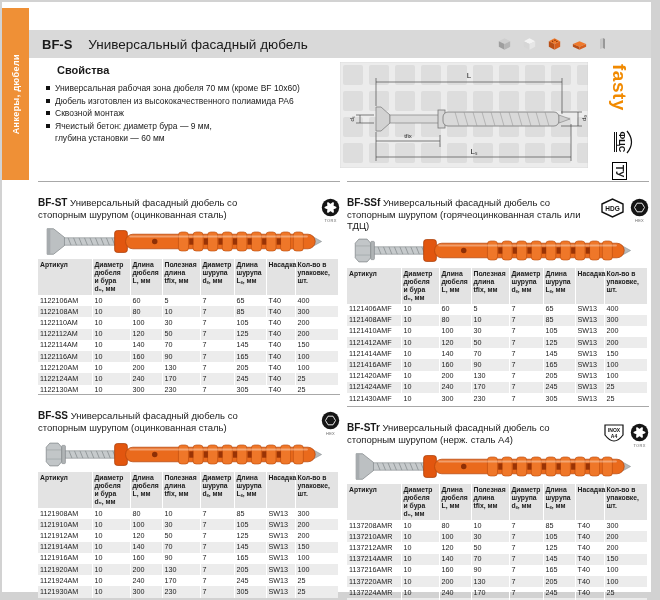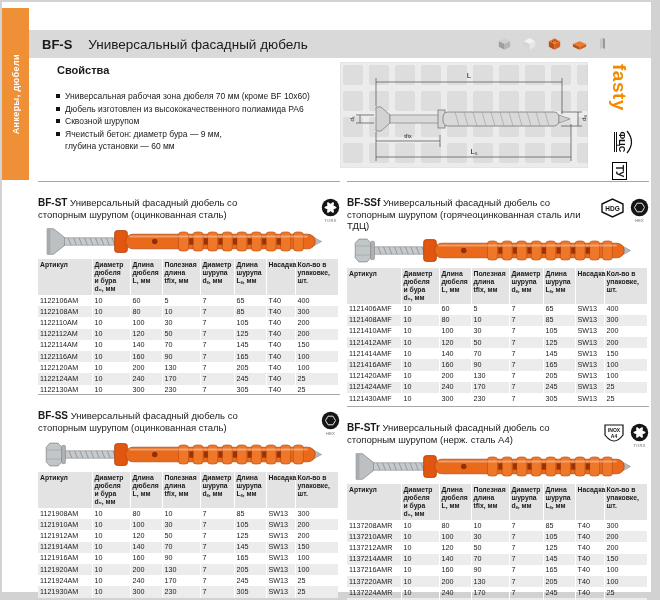--- a/index.html
+++ b/index.html
@@ -19,21 +19,21 @@
   
   .hbar{position:absolute;left:29px;top:30px;width:622px;height:28px;background:#d9d9d9;
         display:flex;align-items:center;box-sizing:border-box;padding-left:13px}
   .hbar .code{font-weight:bold;font-size:13px}
   .hbar .ttl{font-size:13.5px;margin-left:16px}
   .mats{position:absolute;right:52px;top:30px;height:28px;display:flex;gap:8px;align-items:center}
 
   
   .props{position:absolute;left:42px;top:64px;width:294px}
   .props h3{font-size:11px;margin:0 0 6px 15px}
-  .props ul{list-style:none;margin:14px;padding:0}
+  .props ul{list-style:none;margin:4px;padding:0}
   .props li{font-size:8.5px;line-height:12.5px;padding-left:9px;position:relative;white-space:pre-line}
   .props li::before{content:"";position:absolute;left:0;top:4px;width:4px;height:4px;background:#111}
 
   .diagram{position:absolute;left:340px;top:62px;width:248px;height:106px}
 
   .logos{position:absolute;left:599px;top:64px;width:40px;display:flex;flex-direction:column;align-items:center;gap:5px}
   .vtext{writing-mode:vertical-rl}
   .fasty{color:#f18a00;font-weight:bold;font-size:19px;letter-spacing:.5px;height:58px}
   .tu{border:1.5px solid #000;font-size:10px;font-weight:bold;padding:2px 1px}
 
@@ -157,21 +157,21 @@
     <polygon points="4,3 7,2 7,12 4,13" fill="#c6c6c6"></polygon>
       <polygon points="7,2 9,3 9,13 7,12" fill="#989898"></polygon>
   </svg>
 </div>
 
 <div class="props">
   <h3>Свойства</h3>
   <ul>
       <li>Универсальная рабочая зона дюбеля 70 мм (кроме BF 10x60)</li>
       <li>Дюбель изготовлен из высококачественного полиамида PA6</li>
-      <li>Сквозной шурупом</li>
+      <li>Сквозной монтаж</li>
       <li>Ячеистый бетон: диаметр бура — 9 мм,
 глубина установки — 60 мм</li>
     </ul>
 </div>
 
 <div class="diagram">
   <svg width="248" height="106" viewBox="0 0 248 106">
     <rect width="248" height="106" fill="url(#gridp)" stroke="#cfcfcf" stroke-width="0.5"></rect>
     <polygon points="36,45 41,45 50,53 50,61 41,69 36,69" fill="#d2d2d2" stroke="#808080" stroke-width="0.8"></polygon>
     <rect x="50" y="53" width="52" height="8" fill="#dadada" stroke="#808080" stroke-width="0.7"></rect>

